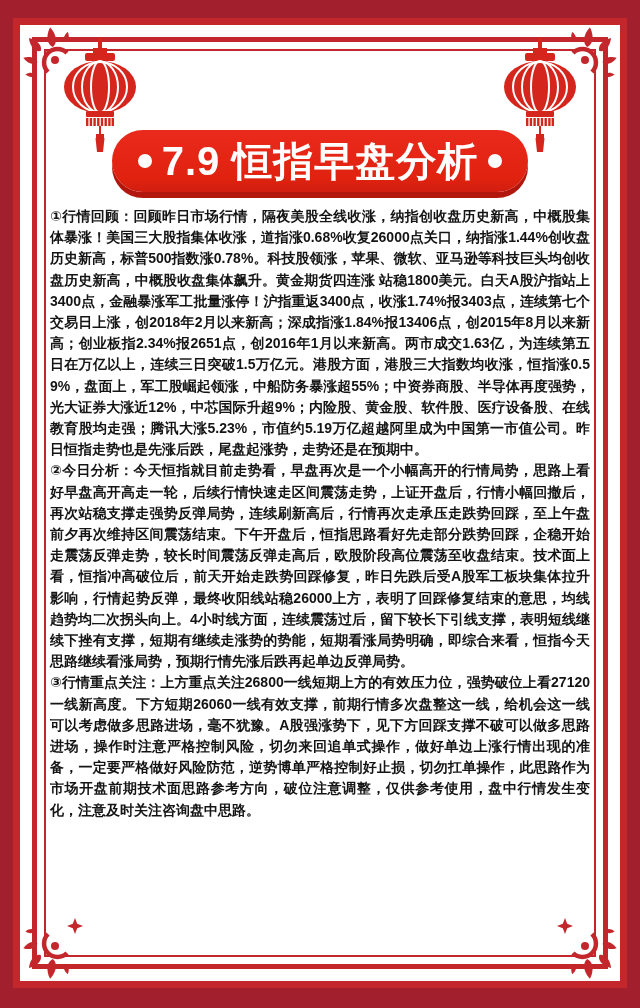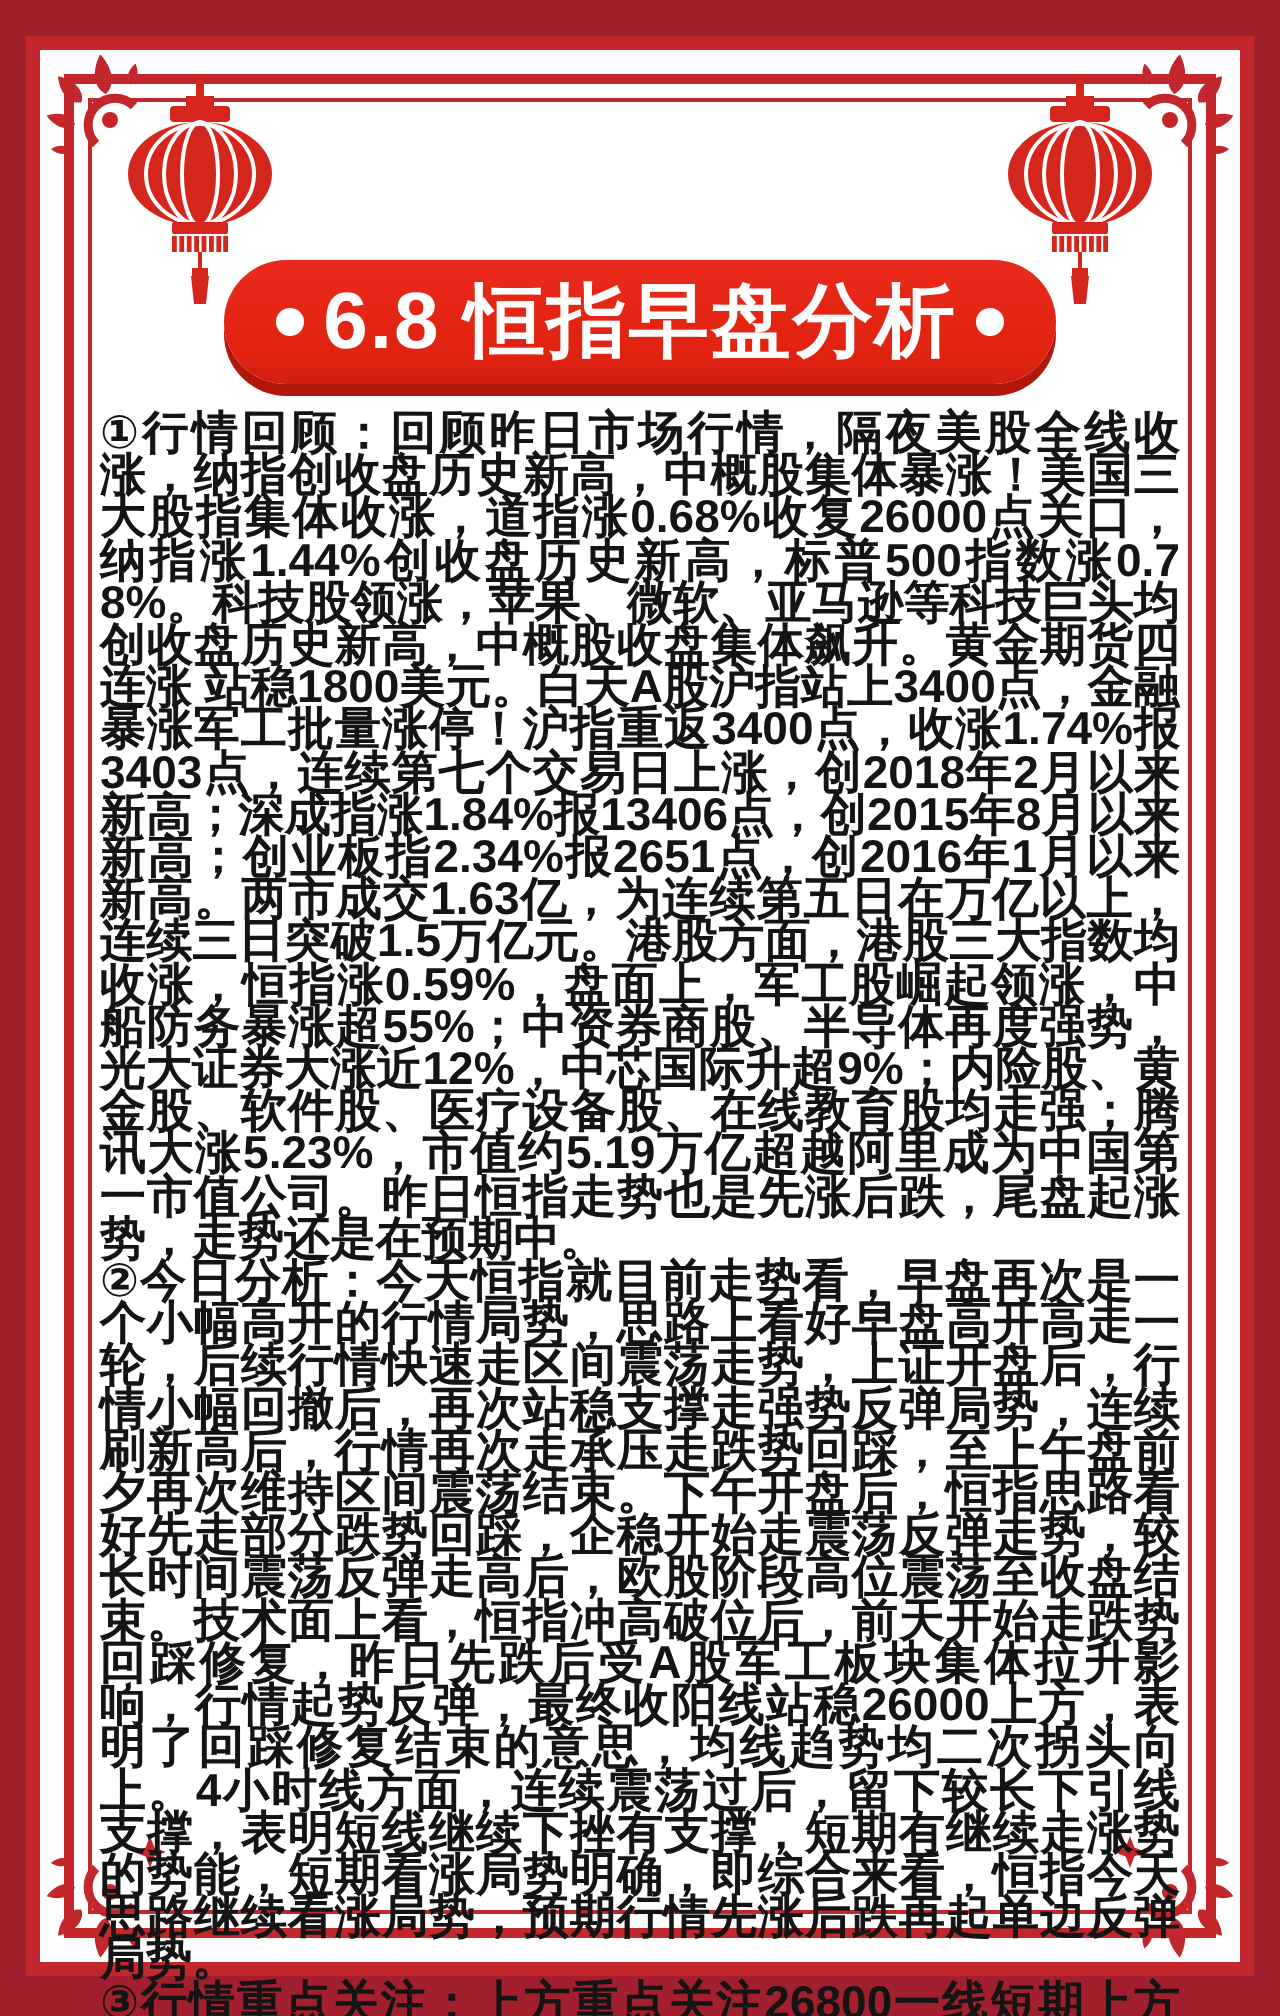--- a/index.html
+++ b/index.html
@@ -61,21 +61,21 @@
   }
   .banner .dot.l{left:26px;}
   .banner .dot.r{right:26px;}
   .content{
     position:absolute;
     left:30px;right:30px;top:181px;
     color:#141414;
   }
   .content p{
     margin:0;
-    font-size:23px;
+    font-size:14px;
     line-height:21.2px;
     font-weight:700;
     text-align:justify;
     text-justify:inter-ideograph;
     word-break:break-all;
   }
 </style>
 </head>
 <body>
 
@@ -229,21 +229,21 @@
             <rect x="49.6" y="80" width="2.4" height="8"></rect>
         </g>
         <rect x="37" y="88" width="2" height="8"></rect>
         <rect x="34" y="96" width="8" height="4"></rect>
         <polygon points="33.5,100 42.5,100 41,114 35,114"></polygon>
       </g>
     </svg>
 
     <div class="banner">
       <span class="dot l"></span>
-      <h1>6.8 恒指早盘分析</h1>
+      <h1>7.9 恒指早盘分析</h1>
       <span class="dot r"></span>
     </div>
 
     <div class="content">
       <p>①行情回顾：回顾昨日市场行情，隔夜美股全线收涨，纳指创收盘历史新高，中概股集体暴涨！美国三大股指集体收涨，道指涨0.68%收复26000点关口，纳指涨1.44%创收盘历史新高，标普500指数涨0.78%。科技股领涨，苹果、微软、亚马逊等科技巨头均创收盘历史新高，中概股收盘集体飙升。黄金期货四连涨 站稳1800美元。白天A股沪指站上3400点，金融暴涨军工批量涨停！沪指重返3400点，收涨1.74%报3403点，连续第七个交易日上涨，创2018年2月以来新高；深成指涨1.84%报13406点，创2015年8月以来新高；创业板指2.34%报2651点，创2016年1月以来新高。两市成交1.63亿，为连续第五日在万亿以上，连续三日突破1.5万亿元。港股方面，港股三大指数均收涨，恒指涨0.59%，盘面上，军工股崛起领涨，中船防务暴涨超55%；中资券商股、半导体再度强势，光大证券大涨近12%，中芯国际升超9%；内险股、黄金股、软件股、医疗设备股、在线教育股均走强；腾讯大涨5.23%，市值约5.19万亿超越阿里成为中国第一市值公司。昨日恒指走势也是先涨后跌，尾盘起涨势，走势还是在预期中。</p>
       <p>②今日分析：今天恒指就目前走势看，早盘再次是一个小幅高开的行情局势，思路上看好早盘高开高走一轮，后续行情快速走区间震荡走势，上证开盘后，行情小幅回撤后，再次站稳支撑走强势反弹局势，连续刷新高后，行情再次走承压走跌势回踩，至上午盘前夕再次维持区间震荡结束。下午开盘后，恒指思路看好先走部分跌势回踩，企稳开始走震荡反弹走势，较长时间震荡反弹走高后，欧股阶段高位震荡至收盘结束。技术面上看，恒指冲高破位后，前天开始走跌势回踩修复，昨日先跌后受A股军工板块集体拉升影响，行情起势反弹，最终收阳线站稳26000上方，表明了回踩修复结束的意思，均线趋势均二次拐头向上。4小时线方面，连续震荡过后，留下较长下引线支撑，表明短线继续下挫有支撑，短期有继续走涨势的势能，短期看涨局势明确，即综合来看，恒指今天思路继续看涨局势，预期行情先涨后跌再起单边反弹局势。</p>
       <p>③行情重点关注：上方重点关注26800一线短期上方的有效压力位，强势破位上看27120一线新高度。下方短期26060一线有效支撑，前期行情多次盘整这一线，给机会这一线可以考虑做多思路进场，毫不犹豫。A股强涨势下，见下方回踩支撑不破可以做多思路进场，操作时注意严格控制风险，切勿来回追单式操作，做好单边上涨行情出现的准备，一定要严格做好风险防范，逆势博单严格控制好止损，切勿扛单操作，此思路作为市场开盘前期技术面思路参考方向，破位注意调整，仅供参考使用，盘中行情发生变化，注意及时关注咨询盘中思路。</p>
     </div>
 
   </div>

